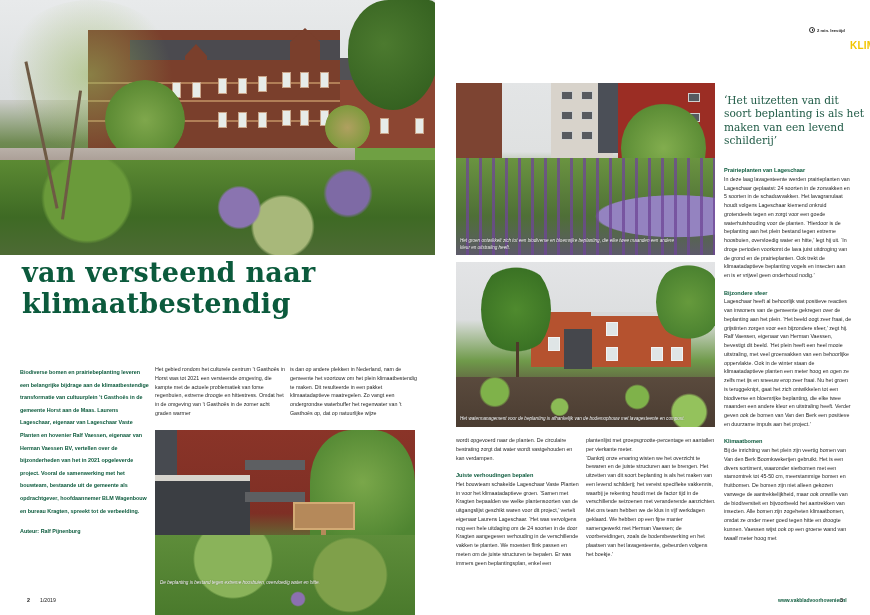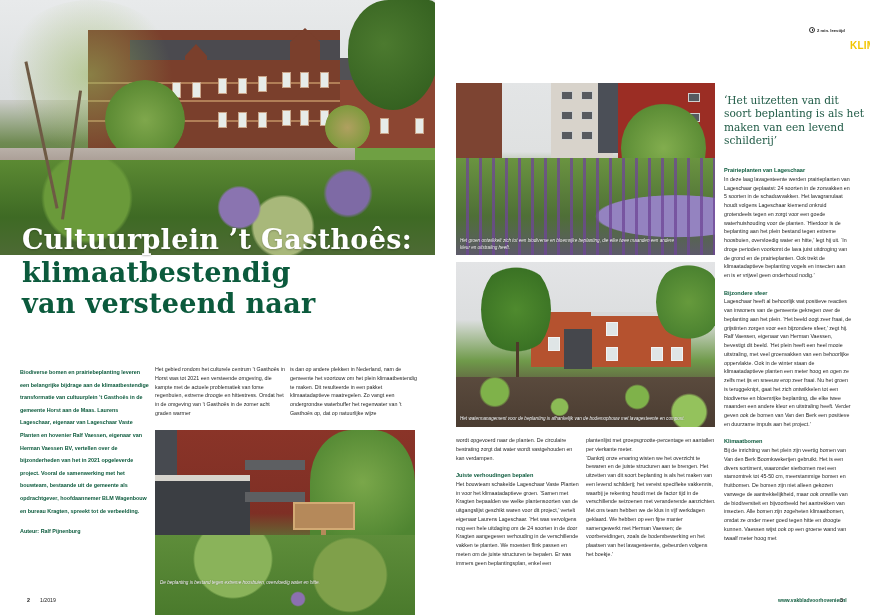--- a/index.html
+++ b/index.html
@@ -181,24 +181,23 @@
     <div class="tree-left"></div>
     <div class="tree-mid"></div>
     <div class="tree-small"></div>
     <div class="road"></div>
     <div class="lawn"></div>
     <div class="plants"></div>
     <div class="trunk" style="left:40px;top:60px;height:150px;transform:rotate(-12deg)"></div>
     <div class="trunk" style="left:70px;top:90px;height:130px;transform:rotate(8deg)"></div>
   </div>
 
-  <div class="title-line1">Cultuurplein ’t Gasthoês:</div>
   <div class="title-rest">
+    <div>van versteend naar</div>
     <div>klimaatbestendig</div>
-    <div>van versteend naar</div>
   </div>
 
   <div class="intro">Biodiverse bomen en prairiebeplanting leveren een belangrijke bijdrage aan de klimaatbestendige transformatie van cultuurplein ’t Gasthoês in de gemeente Horst aan de Maas. Laurens Lageschaar, eigenaar van Lageschaar Vaste Planten en hovenier Ralf Vaessen, eigenaar van Herman Vaessen BV, vertellen over de bijzonderheden van het in 2021 opgeleverde project. Vooral de samenwerking met het bouwteam, bestaande uit de gemeente als opdrachtgever, hoofdaannemer BLM Wagenbouw en bureau Kragten, spreekt tot de verbeelding.</div>
   <div class="author">Auteur: Ralf Pijnenburg</div>
 
   <div class="col-a body-text">Het gebied rondom het culturele centrum ’t Gasthoês in Horst was tot 2021 een versteende omgeving, die kampte met de actuele problematiek van forse regenbuien, extreme droogte en hittestress. Omdat het in de omgeving van ’t Gasthoês in de zomer acht graden warmer</div>
   <div class="col-b body-text">is dan op andere plekken in Nederland, nam de gemeente het voortouw om het plein klimaatbestendig te maken. Dit resulteerde in een pakket klimaatadaptieve maatregelen. Zo vangt een ondergrondse waterbuffer het regenwater van ’t Gasthoês op, dat op natuurlijke wijze</div>
 
   <div class="photo-bl">
     <div class="grey"></div>

